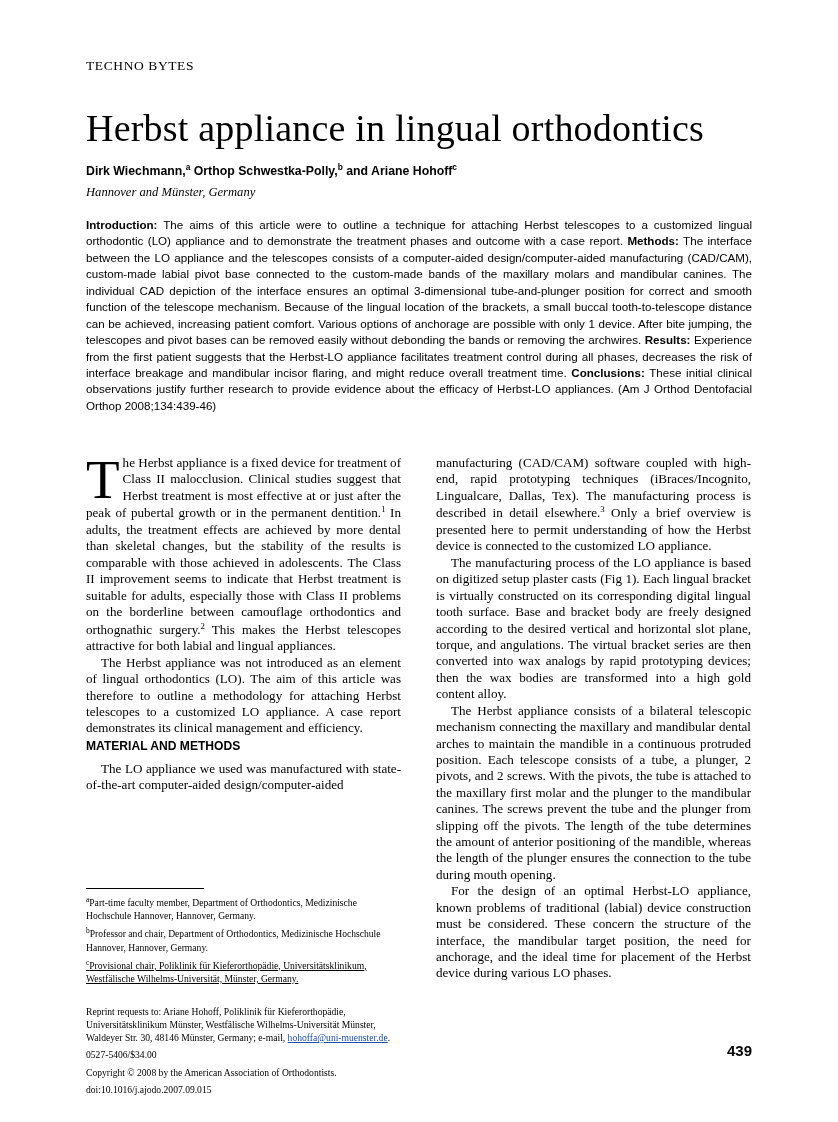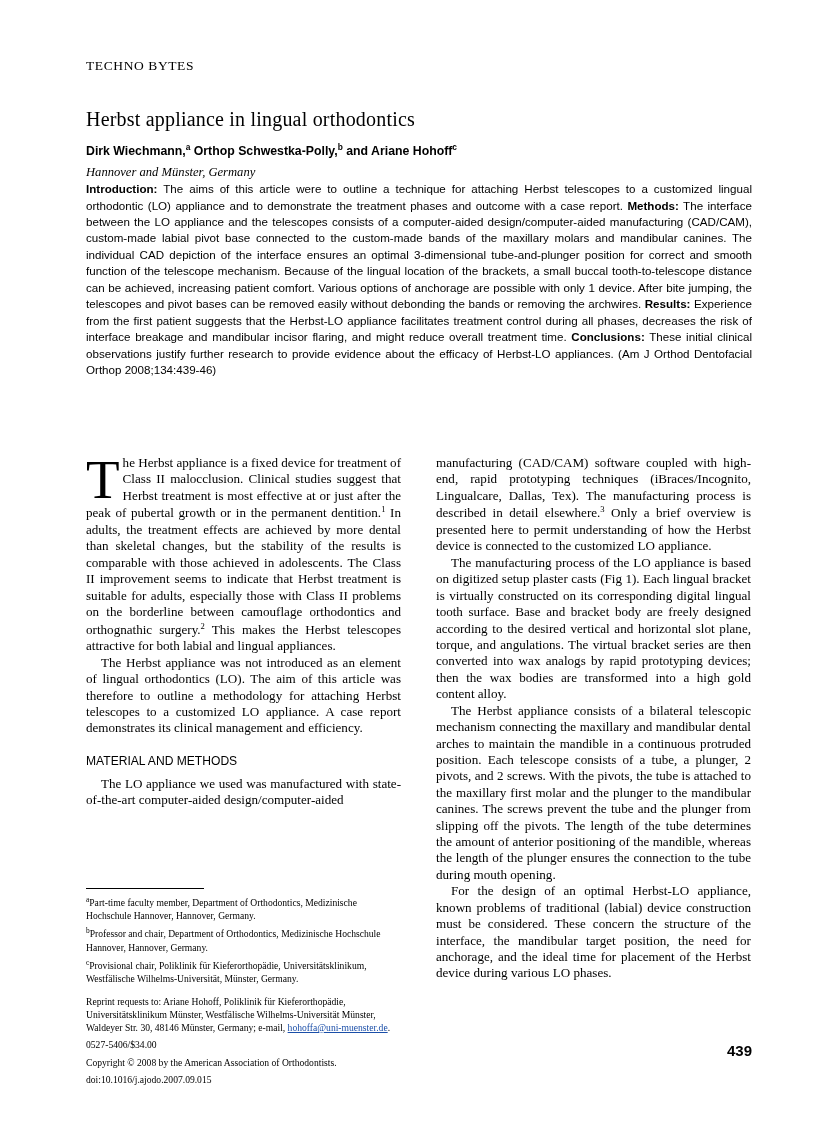--- a/index.html
+++ b/index.html
@@ -30,42 +30,42 @@
     width: 666px;
   }
   .kicker {
     font-family: "Liberation Serif", serif;
     font-size: 13.5px;
     letter-spacing: 0.6px;
     margin-bottom: 34px;
   }
   .title {
     font-family: "Liberation Serif", serif;
-    font-size: 20px;
+    font-size: 38px;
     font-weight: normal;
     letter-spacing: 0.2px;
     margin: 16px 0 12px 0;
     line-height: 1.1;
   }
   .authors {
     font-family: "Liberation Sans", sans-serif;
     font-size: 12.3px;
     font-weight: bold;
     margin: 0 0 5px 0;
     line-height: 1.3;
   }
   .authors sup {
     font-size: 8.4px;
     vertical-align: super;
   }
   .affil-line {
     font-family: "Liberation Serif", serif;
     font-style: italic;
     font-size: 12.6px;
-    margin-bottom: 1px;
+    margin-bottom: 17px;
   }
   .abstract {
     font-family: "Liberation Sans", sans-serif;
     font-size: 11.6px;
     line-height: 1.42;
     text-align: justify;
   }
   .abstract b { font-weight: bold; }
 
   .cols {
@@ -98,22 +98,22 @@
     font-family: "Liberation Serif", serif;
     font-size: 55px;
     line-height: 44px;
     padding: 3px 2px 0 0;
     margin-right: 1px;
   }
 
   .section-head {
     font-family: "Liberation Sans", sans-serif;
     font-size: 12.1px;
-    font-weight: normal;
-    margin: 17px 0 7px 0;
+    font-weight: bold;
+    margin: 2px 0 7px 0;
     text-indent: 0;
   }
 
   .footnotes {
     position: absolute;
     left: 86px;
     top: 888px;
     width: 315px;
     font-size: 9.6px;
     line-height: 1.36;
@@ -121,21 +121,21 @@
   }
   .footnotes .rule {
     width: 118px;
     height: 1px;
     background: #000;
     margin-bottom: 6px;
   }
   .footnotes p { margin: 0 0 4px 0; }
   .footnotes sup { font-size: 7.4px; vertical-align: super; }
   .footnotes .email { color: #1a4ea8; text-align: center; }
-  .footnotes .gap { margin-bottom: 10px; }
+  .footnotes .gap { margin-bottom: 20px; text-decoration: underline; }
 
   .page-number {
     position: absolute;
     right: 86px;
     top: 1042px;
     font-family: "Liberation Sans", sans-serif;
     font-size: 15px;
     font-weight: bold;
   }
 </style>

